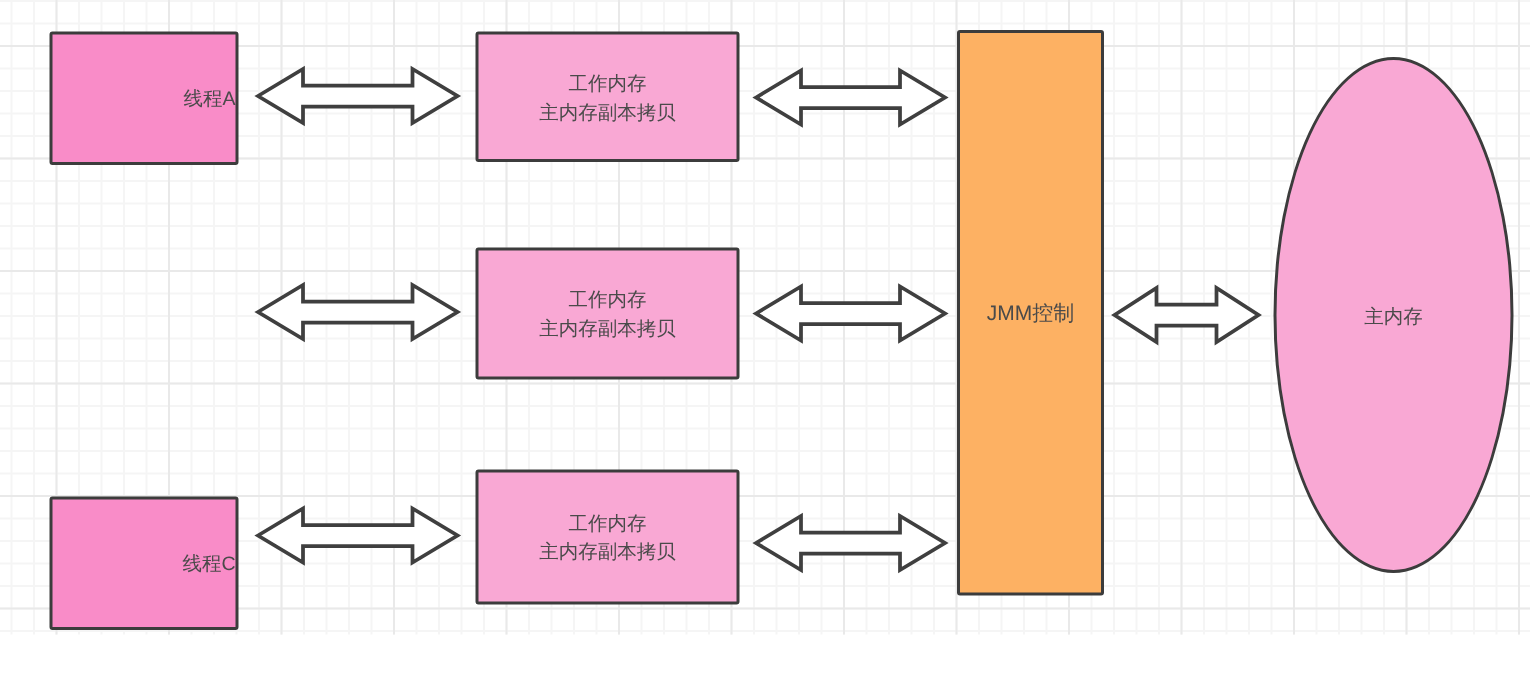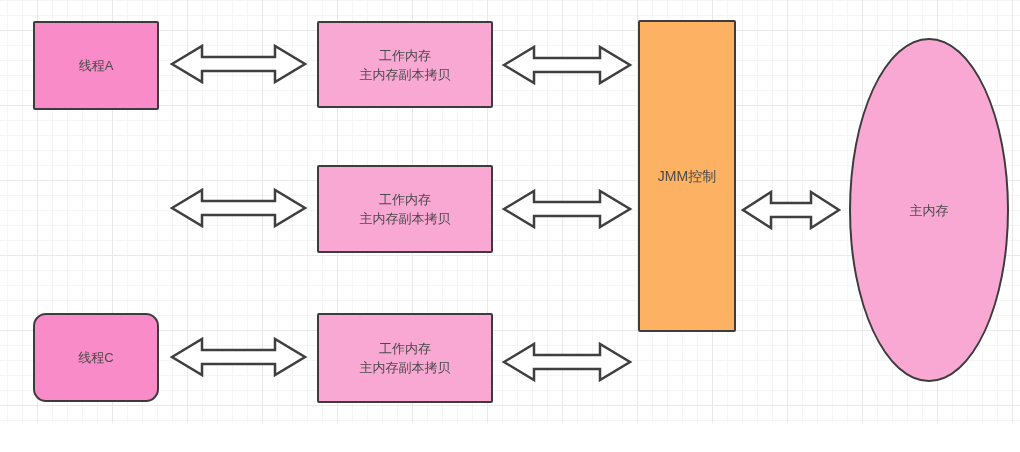--- a/index.html
+++ b/index.html
@@ -30,32 +30,32 @@
     border: 2.5px solid #3c3c3c;
     border-radius: 2px;
     display: flex;
     align-items: center;
     justify-content: center;
     text-align: center;
     color: #4a4a4a;
     font-size: 13px;
     line-height: 19px;
   }
-  .thread { background: #f98cc8; left: 33px; width: 126px; height: 89px; }
+  .thread { background: #f98cc8; left: 33px; width: 126px; height: 89px; justify-content: flex-end; }
   .thread-a { top: 21px; }
   .thread-b { top: 165px; height: 88px; }
-  .thread-c { top: 313px; border-radius: 13px; }
+  .thread-c { top: 331px; }
   .workmem { background: #f9a8d4; left: 317px; width: 176px; height: 88px; }
   .workmem-1 { top: 21px; height: 87px; }
   .workmem-2 { top: 165px; }
   .workmem-3 { top: 313px; height: 90px; }
   .jmm {
     background: #fdb163;
     left: 638px; top: 20px;
-    width: 98px; height: 312px;
+    width: 98px; height: 377px;
     font-size: 14px;
   }
   .main-memory {
     background: #f9a8d4;
     left: 849px; top: 38px;
     width: 160px; height: 344px;
     border-radius: 50%;
   }
   .arrows {
     position: absolute;

